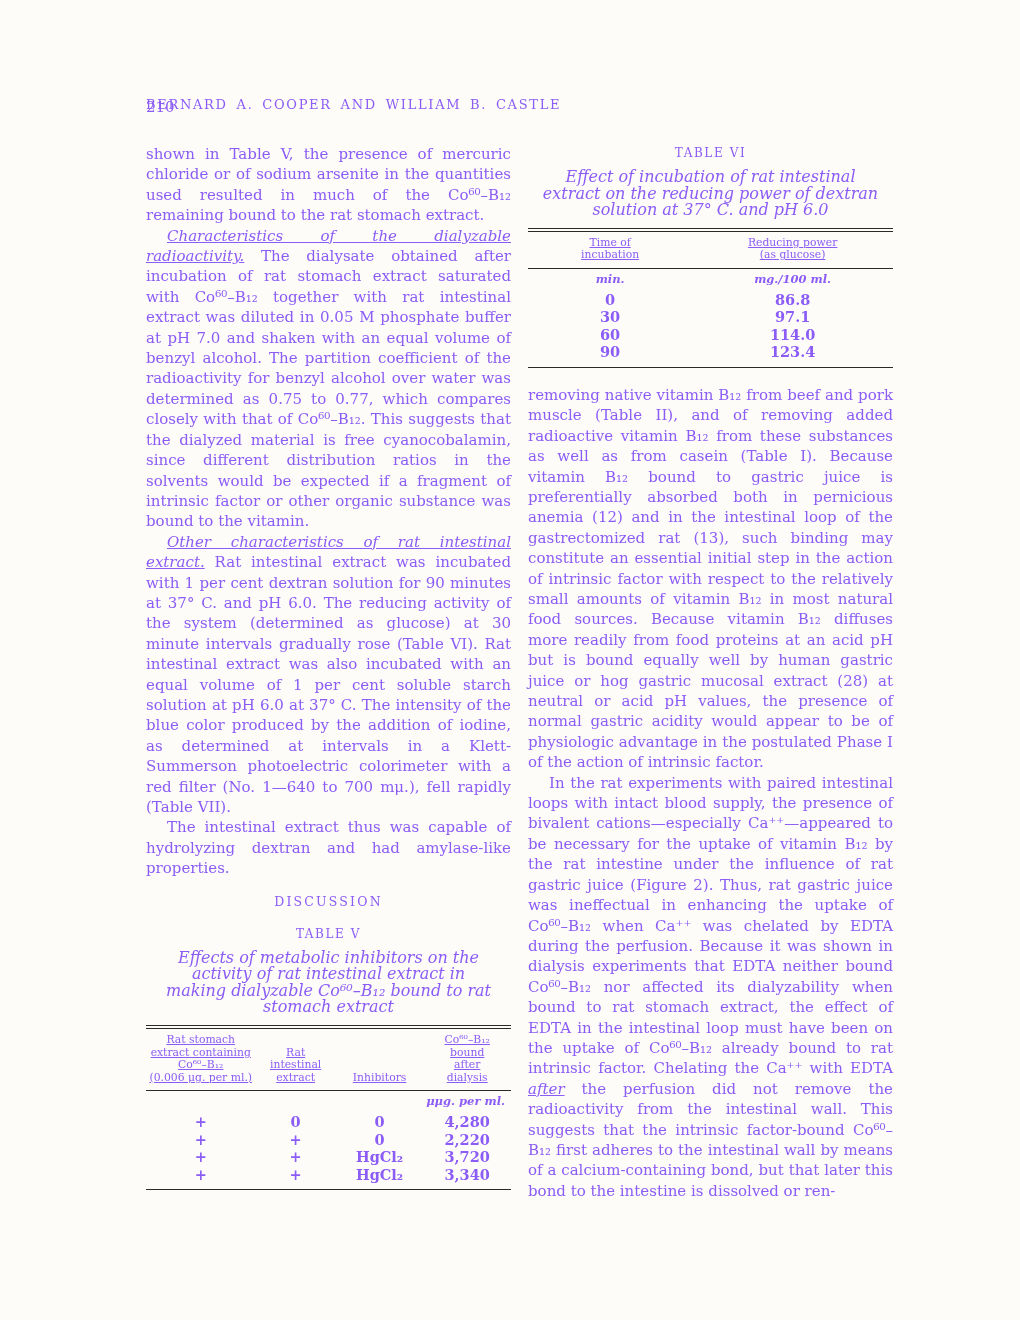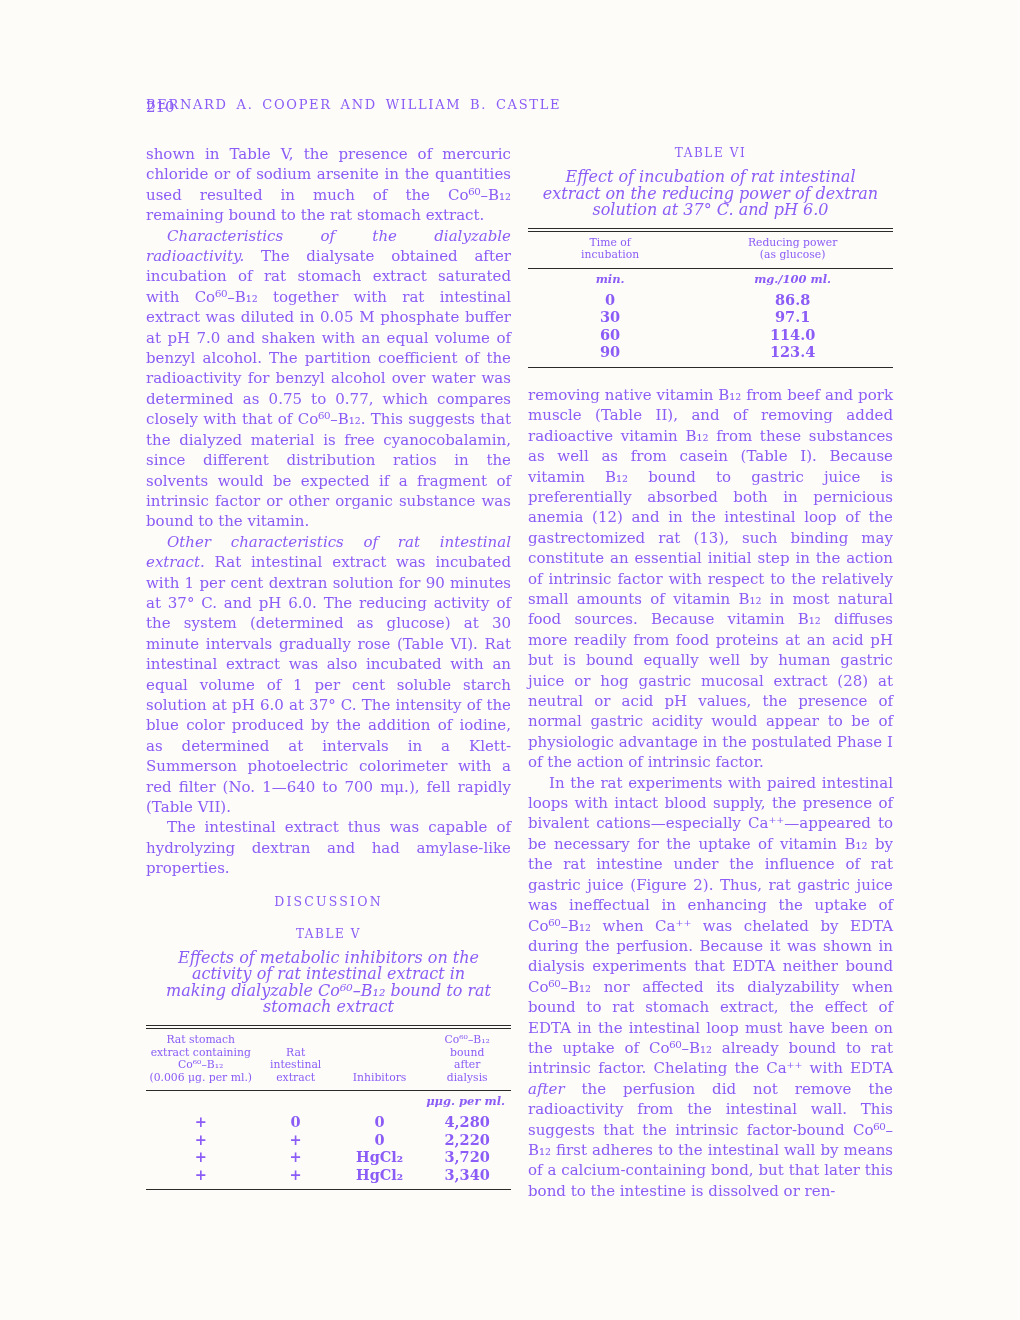--- a/index.html
+++ b/index.html
@@ -31,30 +31,31 @@
   .table-block-top { margin-top:2px; margin-bottom:17px; }
   .table-label { text-align:center; font-size:12px; letter-spacing:1.6px; margin-bottom:9px; }
   .table-caption { text-align:center; font-style:italic; font-size:16px; line-height:16.6px; margin:0 14px 9px; }
 
   .data-table { width:100%; border-collapse:collapse; border-top:4px double #2a2a2a; border-bottom:1.5px solid #2a2a2a; }
   .data-table th {
     font-weight:400; font-size:10.8px; line-height:12.6px;
     text-align:center; vertical-align:bottom;
     padding:5px 2px 6px; border-bottom:1.2px solid #2a2a2a;
     white-space:pre-line;
+    text-decoration:underline;
   }
   .data-table td { text-align:center; font-size:14.5px; line-height:17.6px; padding:0 2px;font-weight:bold; }
   .data-table tbody tr:first-child td { padding-top:2px; }
   .data-table tbody tr:last-child td { padding-bottom:6px; }
   .units-row td { font-style:italic; font-size:11.5px; padding:4px 2px 2px; }
   .table-v .units-row td { text-align:right; padding-right:6px; }
 
   .w30{width:30%} .w22{width:22%} .w24{width:24%} .w45{width:45%} .w55{width:55%}
 
-  em { font-style:italic; }
+  em { font-style:italic;text-decoration:underline; }
 </style>
 </head>
 <body>
 
 <div class="page">
 
   <header class="page-header">
     <span class="page-number">210</span>
     <span class="running-head">BERNARD A. COOPER AND WILLIAM B. CASTLE</span>
   </header>

